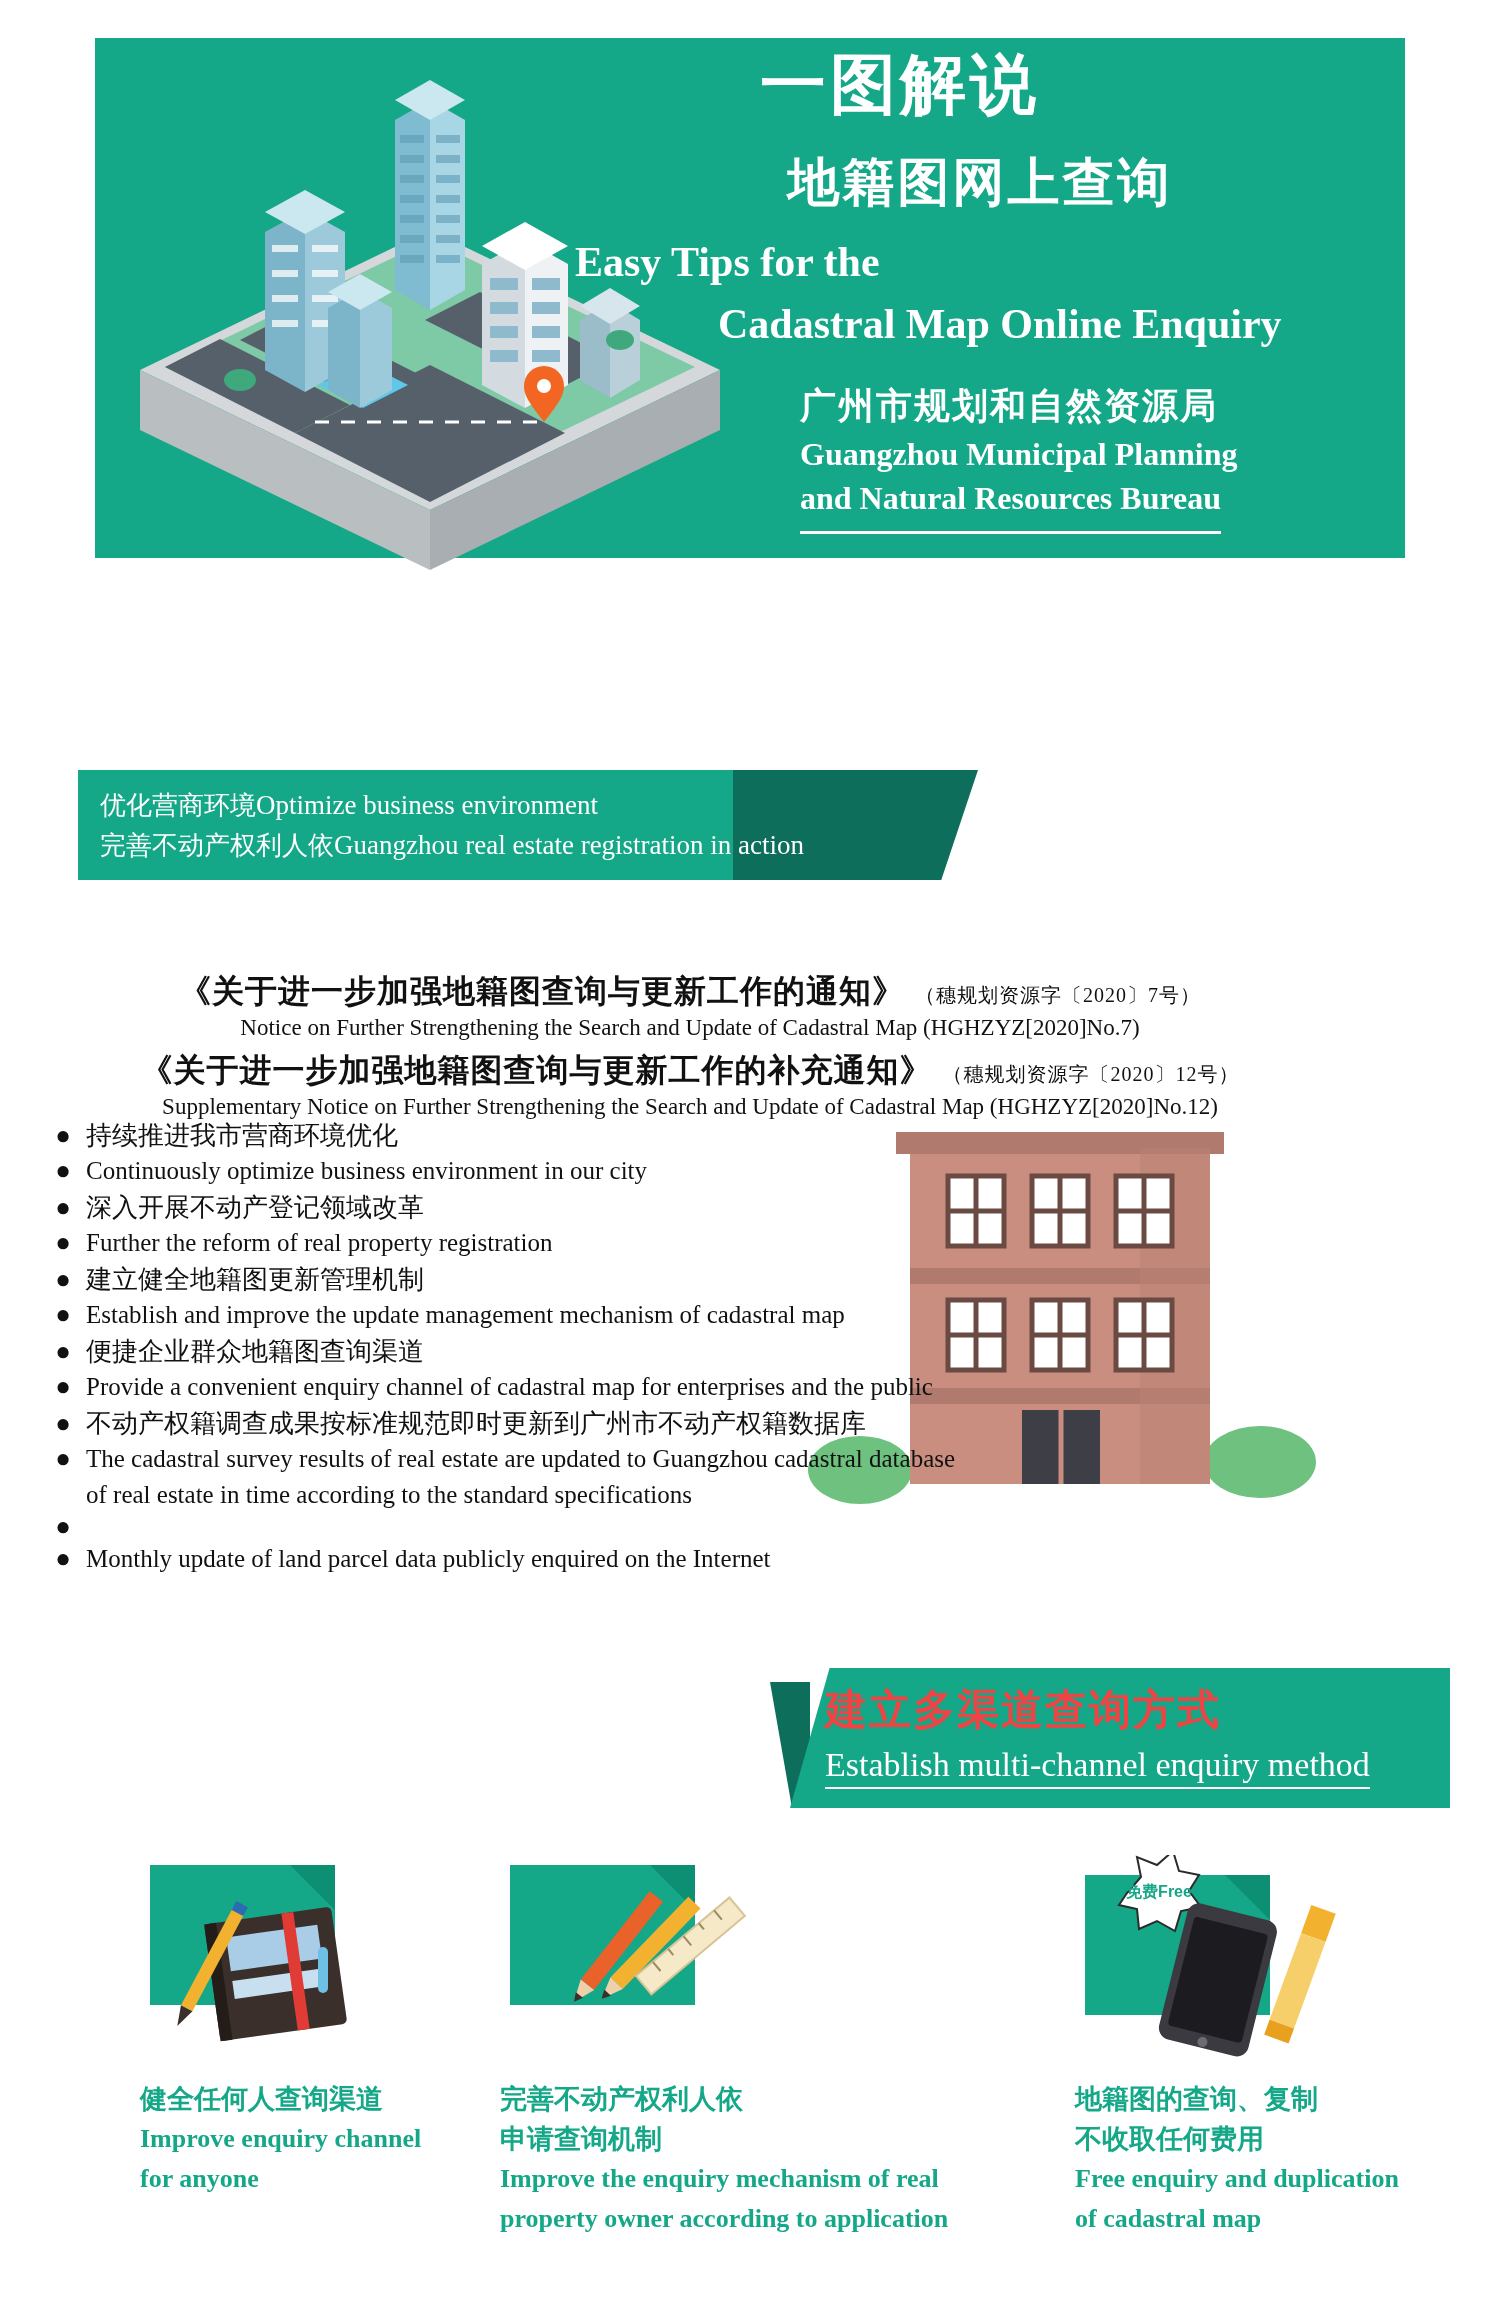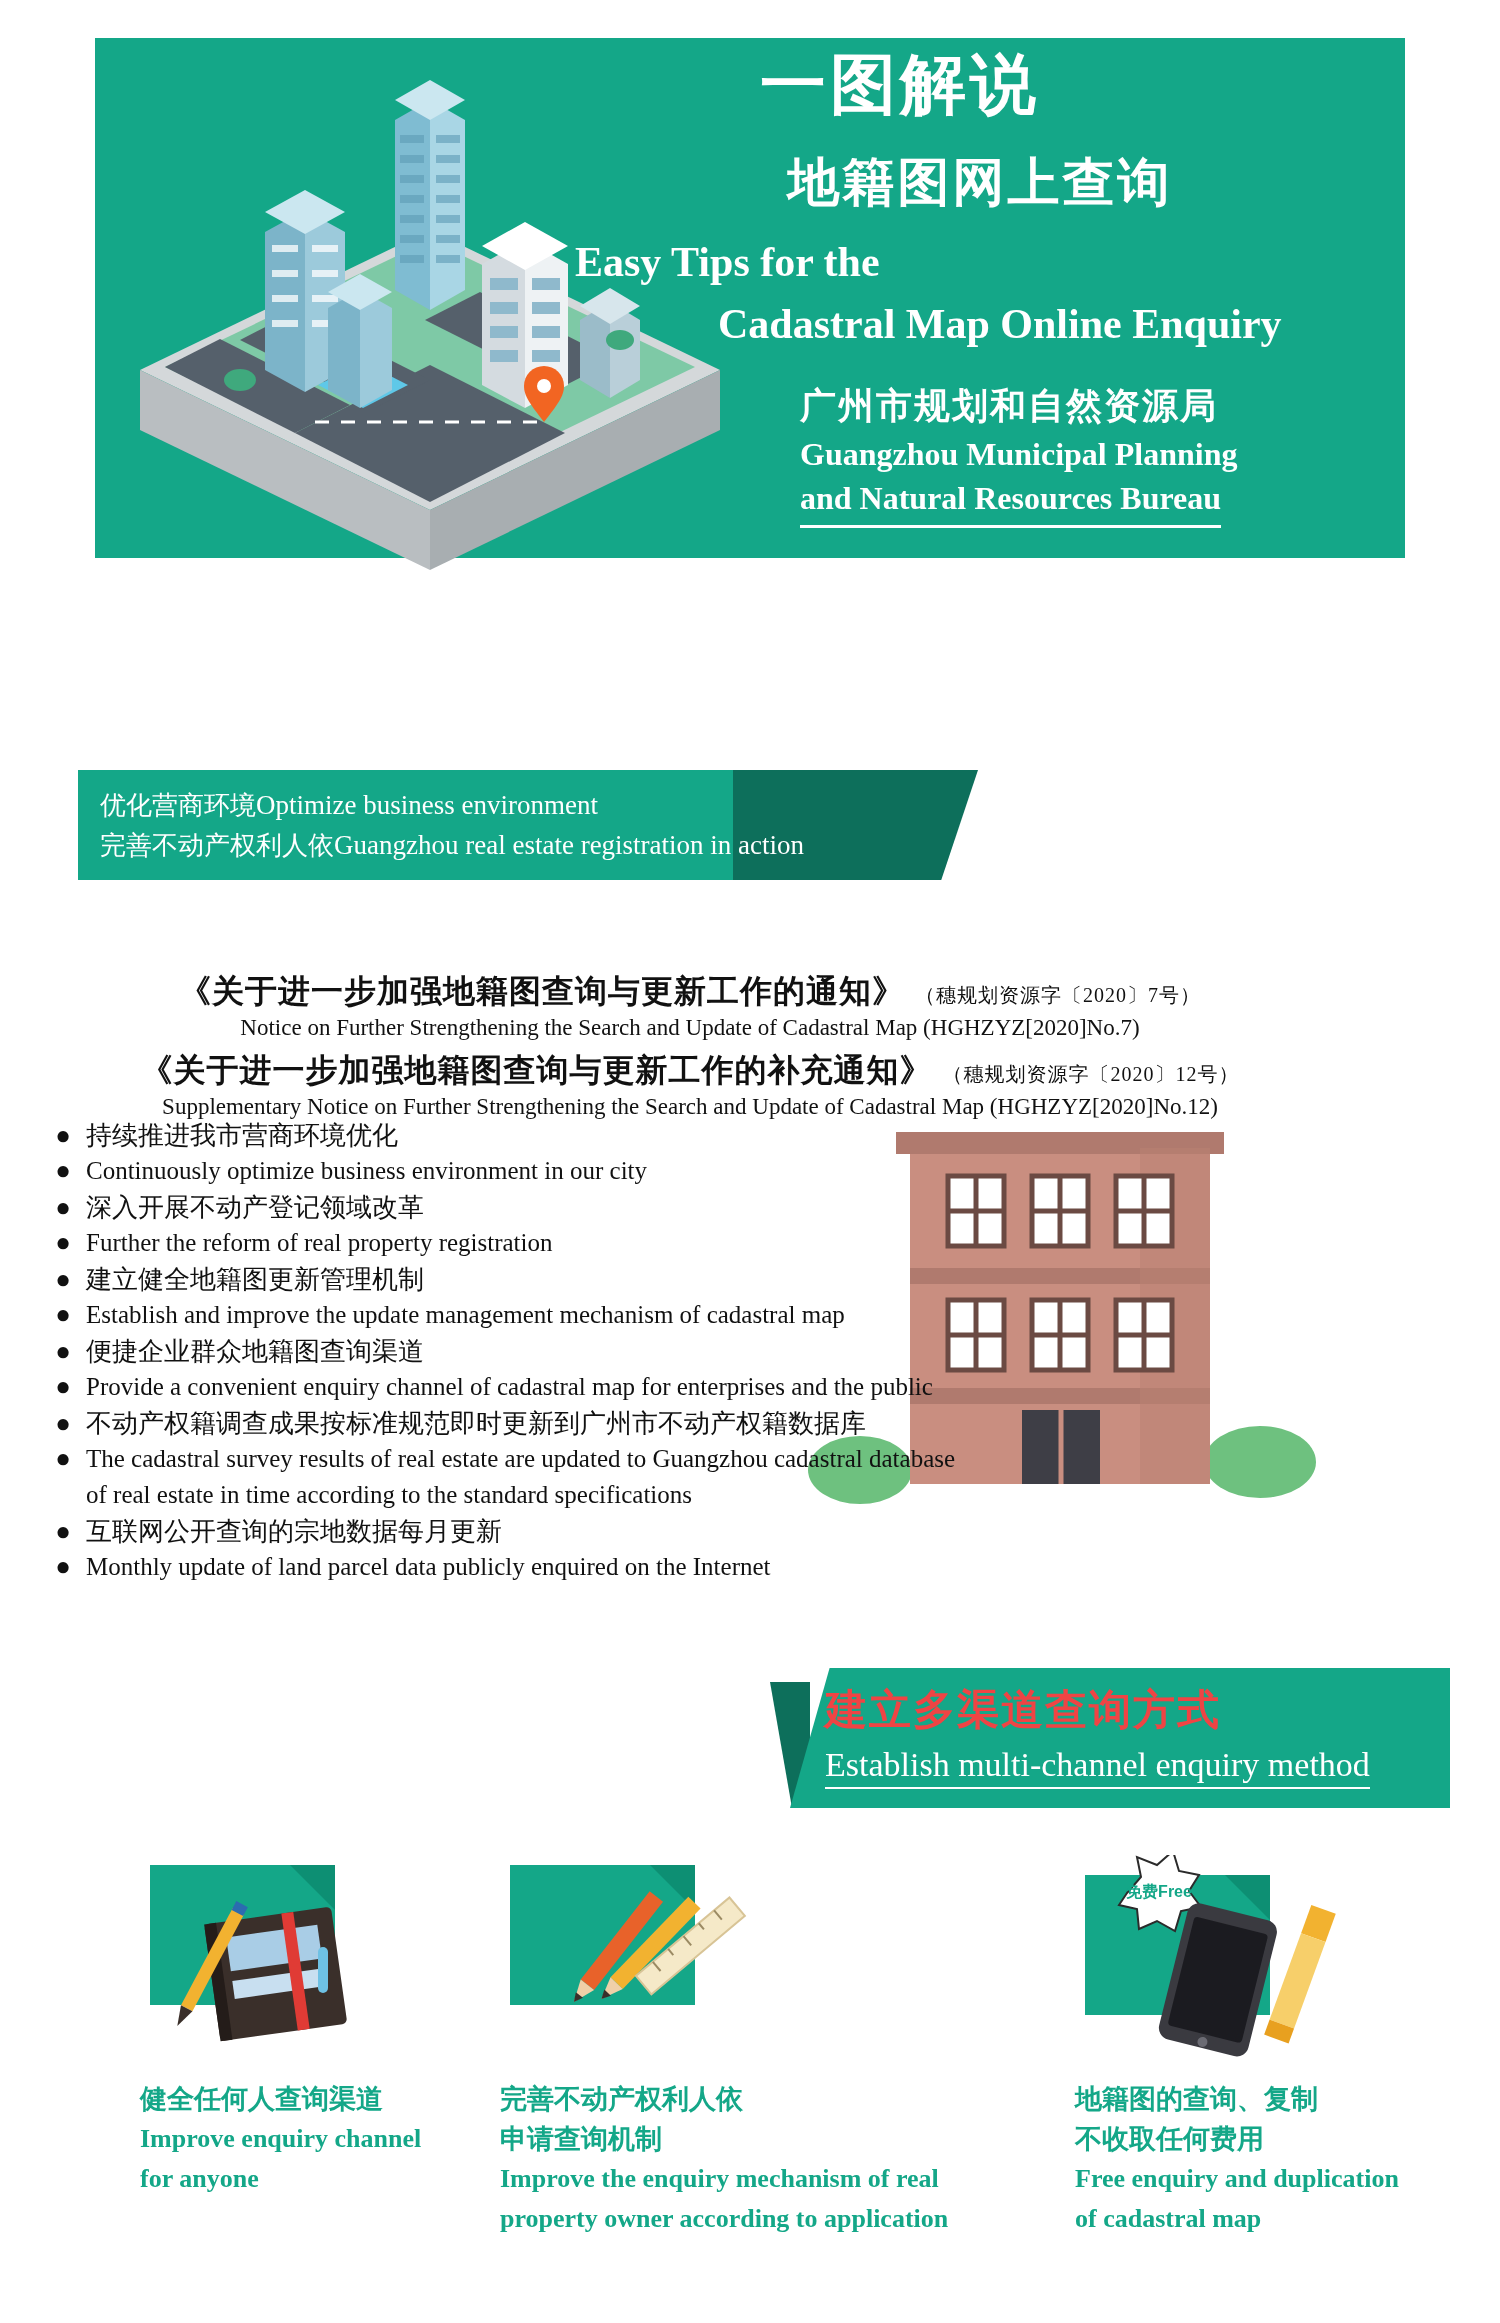--- a/index.html
+++ b/index.html
@@ -80,21 +80,21 @@
     color: #ffffff;
   }
   .hero-org-en2 {
     position: absolute;
     left: 800px; top: 480px;
     font-family: "Liberation Serif", serif;
     font-weight: bold;
     font-size: 32px;
     color: #ffffff;
     border-bottom: 3px solid #ffffff;
-    padding-bottom: 8px;
+    padding-bottom: 14px;
     display: inline-block;
     text-align: right;
   }
 
   
   .city { position: absolute; left: 120px; top: 40px; width: 620px; height: 660px; }
 
   
   .ribbon {
     position: absolute;
@@ -456,21 +456,20 @@
     <div class="bullet-row">
       <div class="bullet-dot">●</div>
       <div class="bullet-text en">The cadastral survey results of real estate are updated to Guangzhou cadastral database</div>
     </div>
     <div class="bullet-row">
       <div class="bullet-dot blank">●</div>
       <div class="bullet-text en">of real estate in time according to the standard specifications</div>
     </div>
     <div class="bullet-row">
       <div class="bullet-dot">●</div>
-      <div class="bullet-text cn">互联网公开查询的宗地数据每月更新</div>
     </div>
     <div class="bullet-row">
       <div class="bullet-dot">●</div>
       <div class="bullet-text en">Monthly update of land parcel data publicly enquired on the Internet</div>
     </div>
   </div>
 
 <div class="sec2">
   <div class="shadow"></div>
   <div class="bg"></div>

